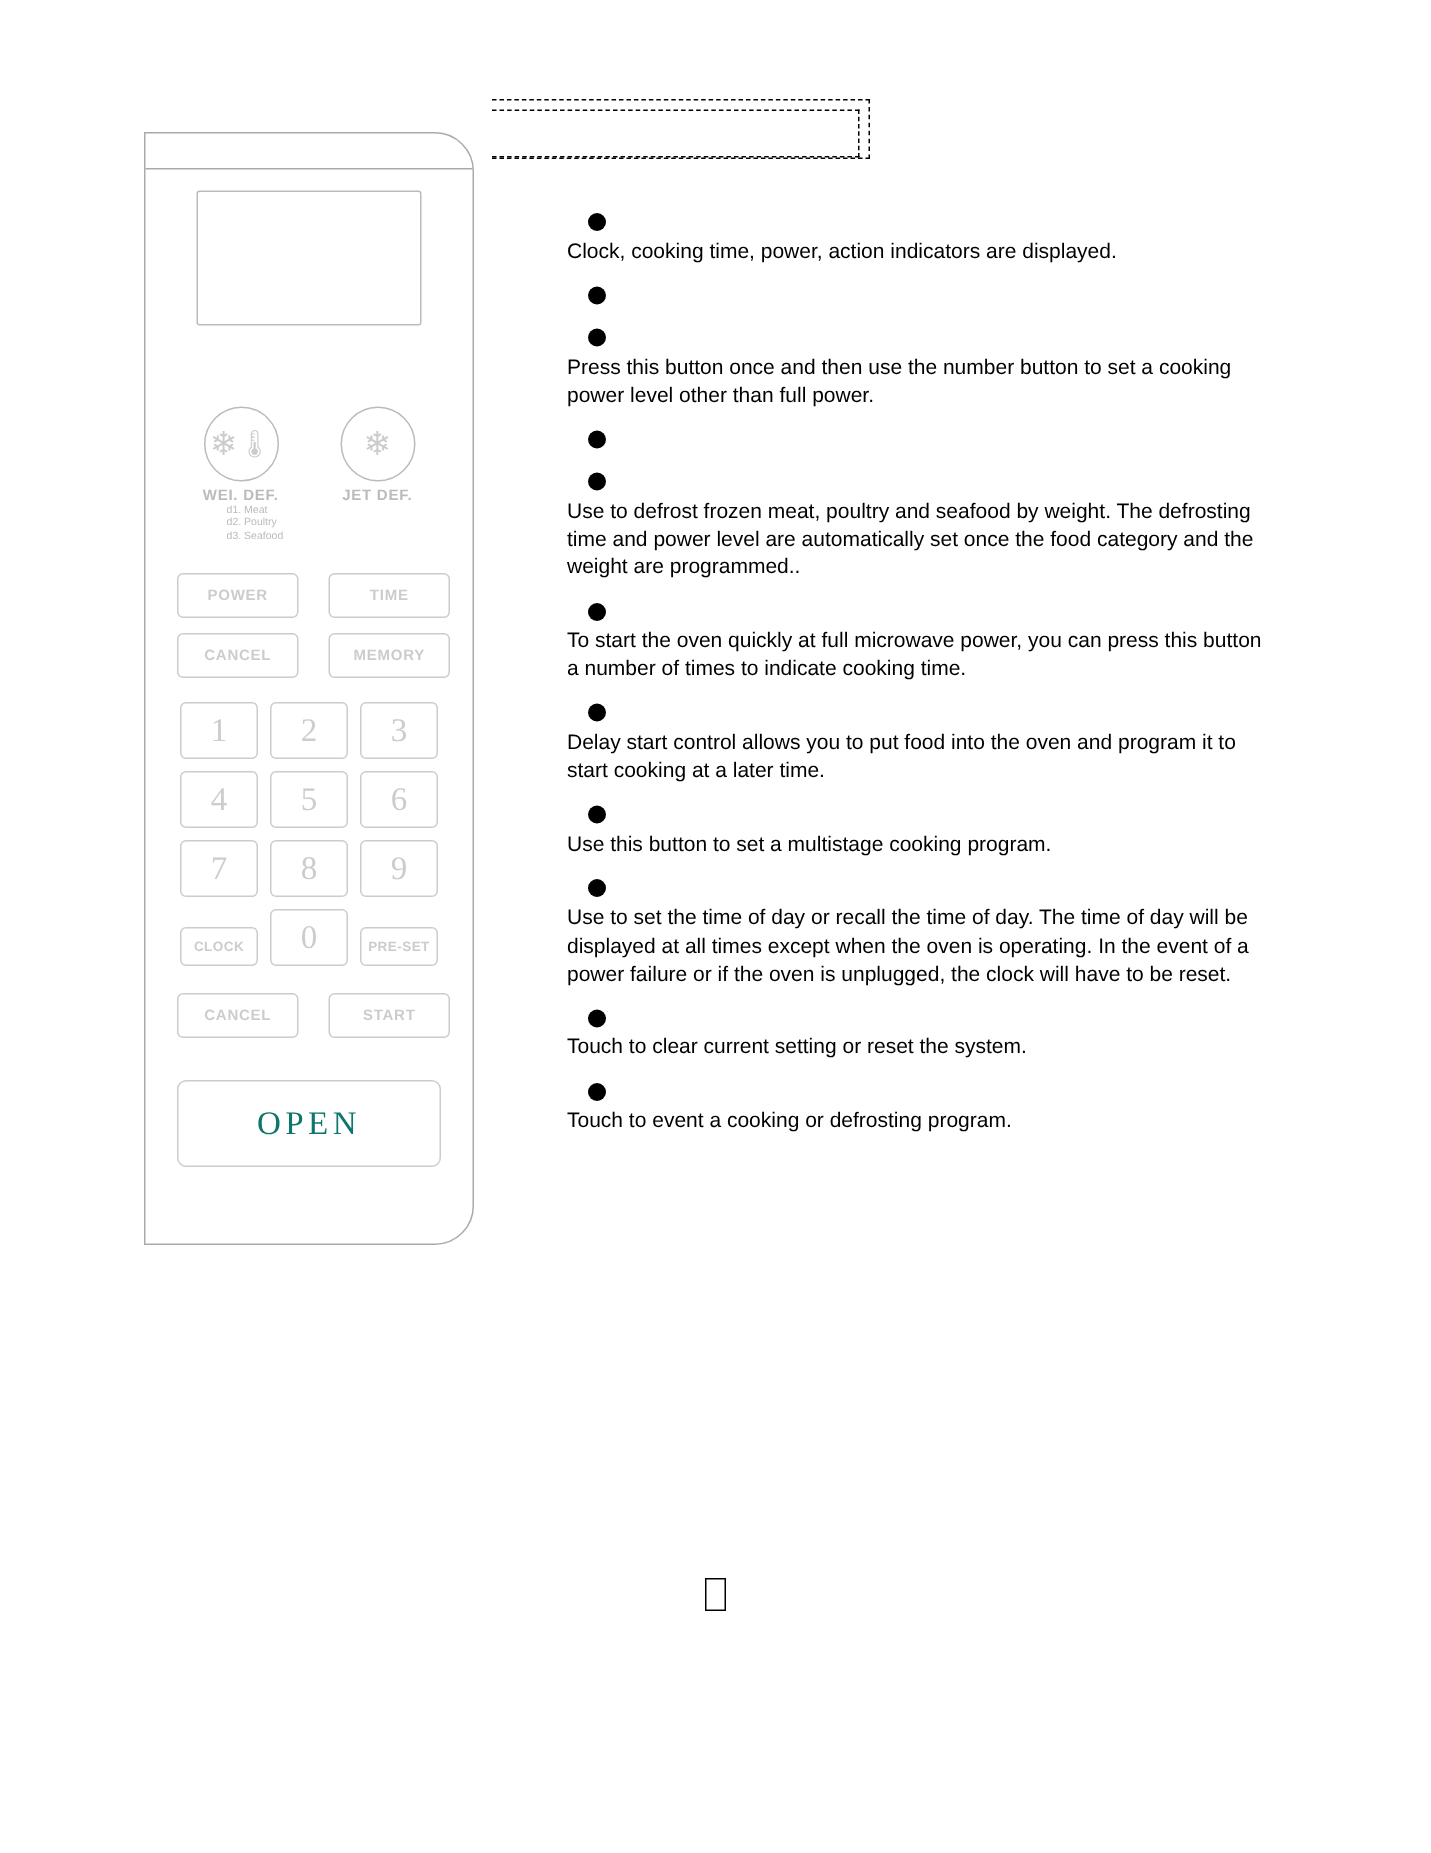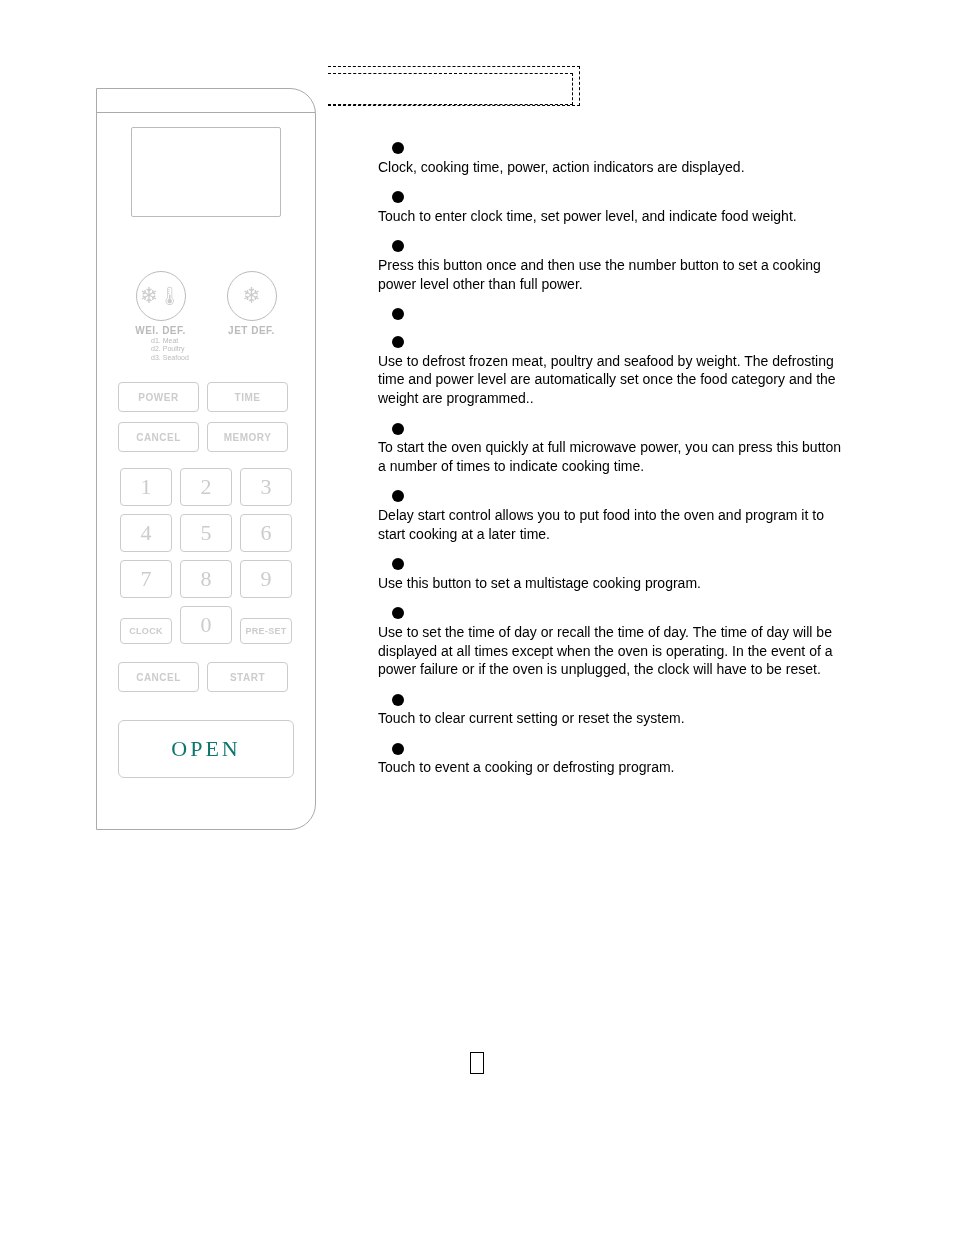--- a/index.html
+++ b/index.html
@@ -51,21 +51,21 @@
   .defcell { width: 50%; display:flex; flex-direction:column; align-items:center; position:relative; }
   .defcircle {
     width: 50px; height: 50px; border: 1px solid #bbb; border-radius: 50%;
     display:flex; align-items:center; justify-content:center;
   }
   .snow { font-size: 22px; color: #ccc; line-height:1; }
   .bulb { font-size: 18px; color: #ccc; line-height:1; }
   .deflabel { font-size: 10px; color: #bbb; letter-spacing: .5px; margin-top: 4px; font-weight:bold; }
   .dlist { font-size: 7px; color: #bbb; text-align:left; line-height:1.2; position:absolute; left:50%; top:66px; transform:translateX(-25%); }
 
-  .btnrow { display:flex; width:170px; gap:8px; }
+  .btnrow { display:flex; width:170px; gap:20px; }
   .btnrow.wide { width:176px; }
   .pbtn {
     flex:1; height:30px; border:1px solid #ccc; border-radius:4px;
     display:flex; align-items:center; justify-content:center;
     font-size:10px; color:#ccc; letter-spacing:.5px; font-weight:bold;
     background:#fff;
   }
   .pbtn.half  { flex: 0 0 81px; }
 
   .keypad { display:grid; grid-template-columns: repeat(3, 52px); grid-auto-rows:38px; gap:8px; margin-top:6px; }
@@ -186,21 +186,20 @@
     </div>
   </div>
 
   <div class="desc" id="desc">
       <div class="item">
         <span class="ih"><span class="dot"></span><span class="label">DISPLAY WINDOW</span></span>
         <span class="ib">Clock, cooking time, power, action indicators are displayed.</span>
       </div>
       <div class="item">
         <span class="ih"><span class="dot"></span><span class="label">NUMBER BUTTONS (0-9)</span></span>
-        <span class="ib">Touch to enter clock time, set power level, and indicate food weight.</span>
       </div>
       <div class="item">
         <span class="ih"><span class="dot"></span><span class="label">POWER</span></span>
         <span class="ib">Press this button once and then use the number button to set a cooking power level other than full power.</span>
       </div>
       <div class="item">
         <span class="ih"><span class="dot"></span><span class="label">TIME BUTTON</span></span>
       </div>
       <div class="item">
         <span class="ih"><span class="dot"></span><span class="label">WEI. DEFROST</span></span>

